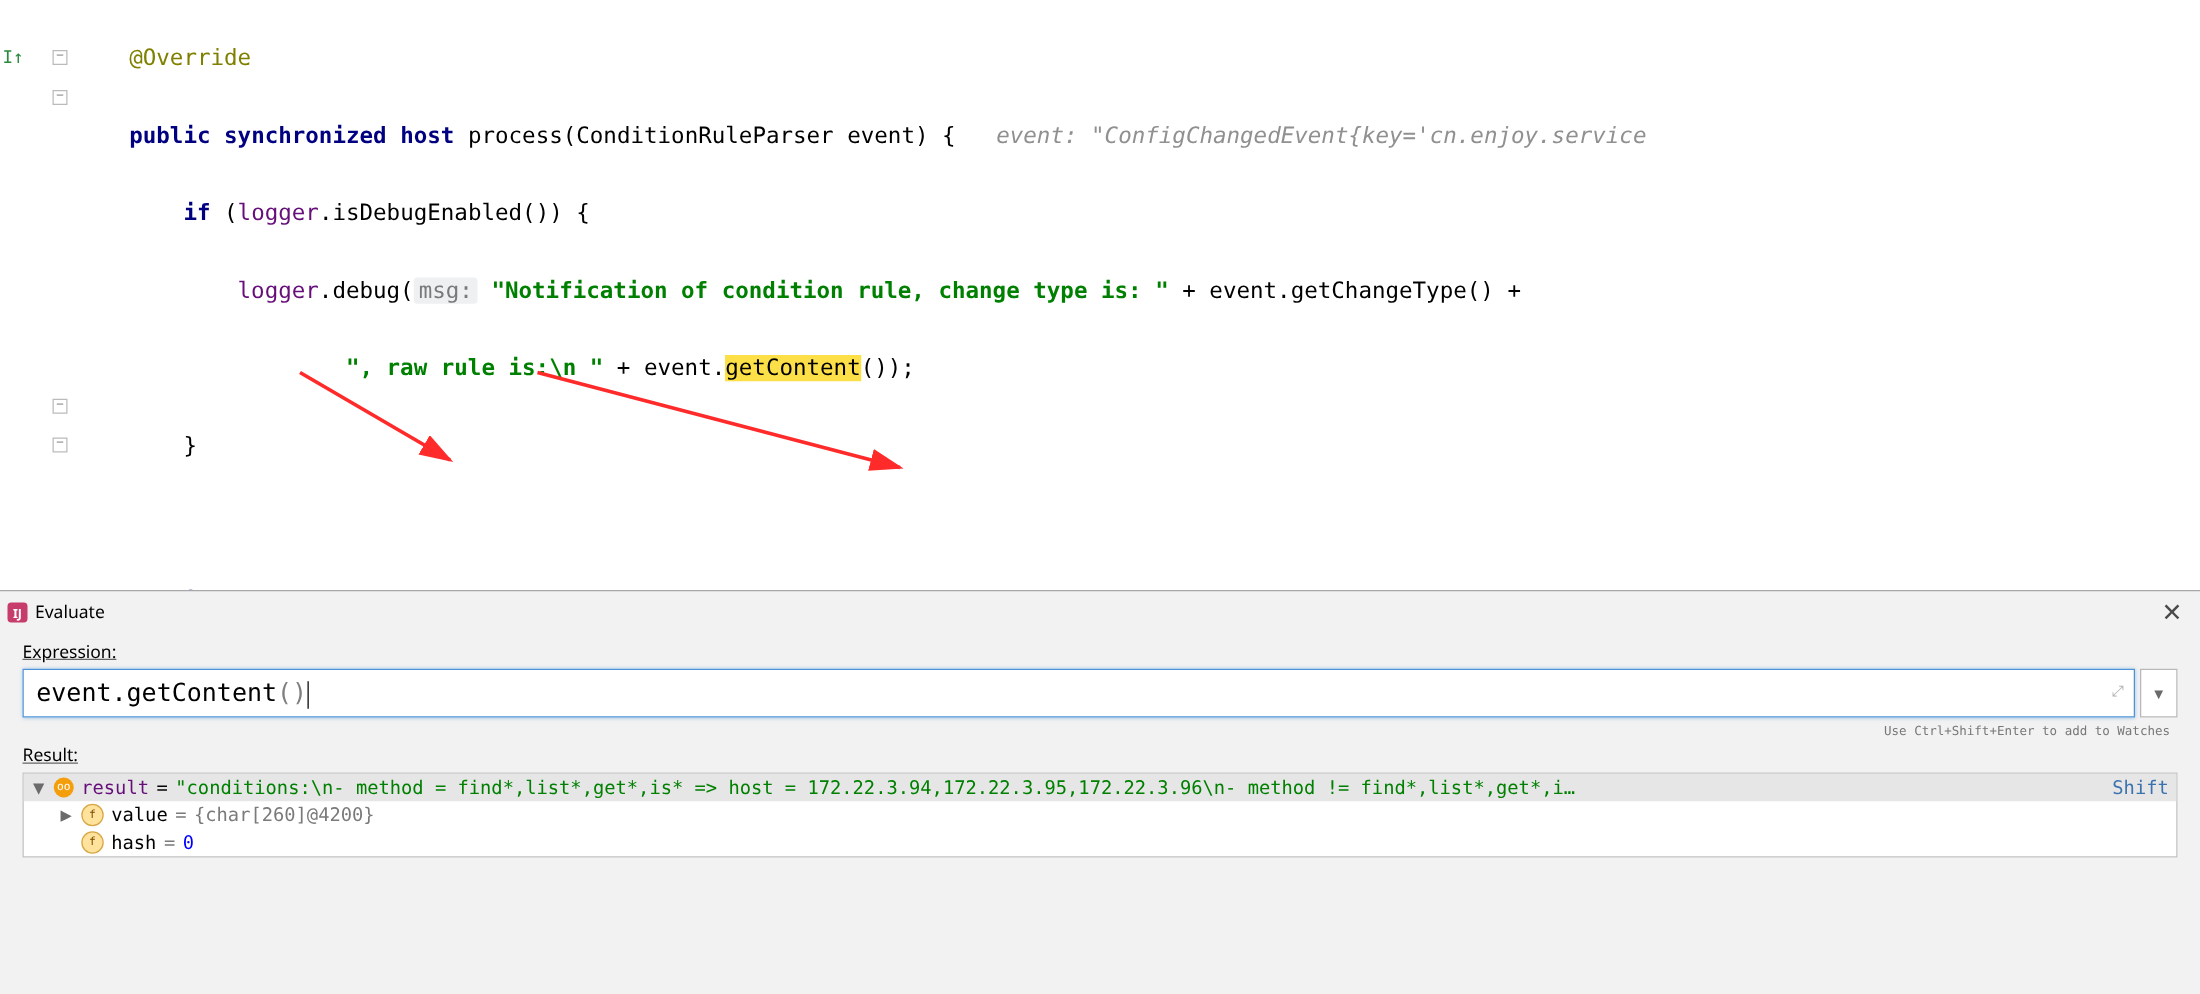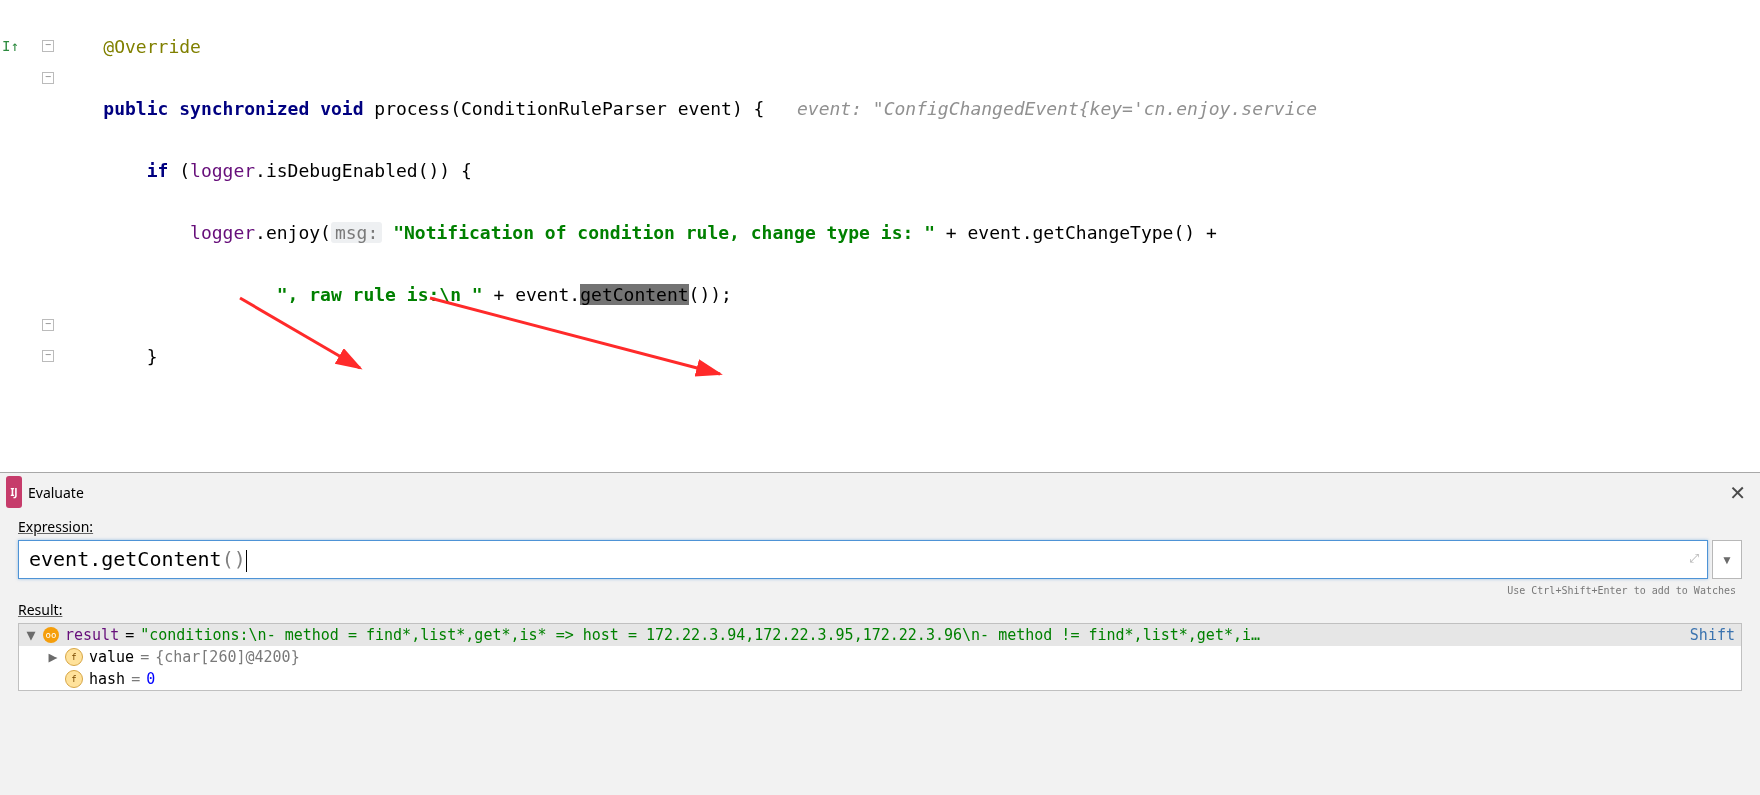--- a/index.html
+++ b/index.html
@@ -53,21 +53,21 @@
   .line { height: 31px; }
   .kw   { color: #000080; font-weight: bold; }
   .ann  { color: #808000; }
   .str  { color: #008000; font-weight: bold; }
   .fld  { color: #660e7a; }
   .sm   { color: #000; font-style: italic;}
   .hint { color: #909090; font-style: italic;}
   .param-hint { background:#eef0f2; color:#7a7a7a; padding:0 4px; border-radius:3px; font-style: normal;}
   .const{ color: #660e7a; font-style: italic; font-weight:bold;}
   .sel  { background:#a6c8ef; }
-  .sel-id { background:#737373; }
+  .sel-id { background:#fde047; }
 
   .line-current { background: #fcfce8; }
 
   .evaluate-panel {
     position: absolute;
     left: 0;
     right: 0;
     top: 472px;
     border-top: 1px solid #a8a8a8;
     background: #f2f2f2;
@@ -77,21 +77,21 @@
   .panel-header {
     display:flex;
     align-items:center;
     justify-content: space-between;
     padding: 3px 8px 3px 6px;
     font-family: system-ui, sans-serif;
     font-size: 14px;
   }
   .panel-header .left { display:flex; align-items:center; gap:6px; }
   .panel-header .icon-box {
-    width:16px; height:32px; background:#c63c6b; border-radius:3px;
+    width:16px; height:16px; background:#c63c6b; border-radius:3px;
     display:inline-flex;align-items:center;justify-content:center;color:#fff;font-size:10px;font-weight:bold;
   }
   .close-btn { font-size:20px; cursor:pointer; color:#4a4a4a; padding:0 6px;}
   .panel-body { padding: 2px 18px 6px 18px; }
   .panel-label {
     font-family: system-ui, sans-serif;
     font-size:14px; margin:4px 0 4px 0;
     text-decoration: underline;
     text-decoration-color:#666;
   }
@@ -157,23 +157,23 @@
   </div>
   <div class="gutter-fold">
     <div class="fold-marker" style="top:40px">−</div>
     <div class="fold-marker" style="top:72px">−</div>
     <div class="fold-marker" style="top:319px">−</div>
     <div class="fold-marker" style="top:350px">−</div>
   </div>
 
   <div class="code-area">
 <div class="line">    <span class="ann">@Override</span></div>
-<div class="line">    <span class="kw">public</span> <span class="kw">synchronized</span> <span class="kw">void</span> <span>process</span><span>(ConditionRuleParser event) {</span>   <span class="hint">event: "ConfigChangedEvent{key='cn.enjoy.service</span></div>
+<div class="line">    <span class="kw">public</span> <span class="kw">synchronized</span> <span class="kw">host</span> <span>process</span><span>(ConditionRuleParser event) {</span>   <span class="hint">event: "ConfigChangedEvent{key='cn.enjoy.service</span></div>
 <div class="line">        <span class="kw">if</span> <span>(</span><span class="fld">logger</span><span>.isDebugEnabled()) {</span></div>
-<div class="line">            <span class="fld">logger</span><span>.enjoy(</span><span class="param-hint">msg:</span><span class="str"> "Notification of condition rule, change type is: "</span><span> + event.getChangeType() +</span></div>
+<div class="line">            <span class="fld">logger</span><span>.debug(</span><span class="param-hint">msg:</span><span class="str"> "Notification of condition rule, change type is: "</span><span> + event.getChangeType() +</span></div>
 <div class="line">                    <span class="str">", raw rule is:\n "</span><span> + event.</span><span class="sel-id">getContent</span><span>());</span></div>
 <div class="line">        <span>}</span></div>
 <div class="line"><span></span></div>
 <div class="line">        <span class="kw">if</span><span> (event.getChangeType().equals(ConfigChangeType.</span><span class="const">DELETED</span><span>)) {</span></div>
 <div class="line">            <span class="fld">routerRule</span><span> = </span><span class="kw">null</span><span>;</span></div>
 <div class="line">            <span class="fld">conditionRouters</span><span> = Collections.</span><span class="sm">emptyList</span><span>();</span>   <span class="hint">conditionRouters:  size = 2</span></div>
 <div class="line">        <span>} </span><span class="kw">else</span><span> {</span></div>
 <div class="line">            <span class="kw">try</span><span> {</span></div>
 <div class="line line-current">                <span class="fld">routerRule</span><span> = ConditionRuleParser.</span><span class="sm">parse</span><span>(</span><span class="sel">event.getContent()</span><span>);</span>   <span class="hint">event: "ConfigChangedEvent{key='cn.e</span></div>
 

